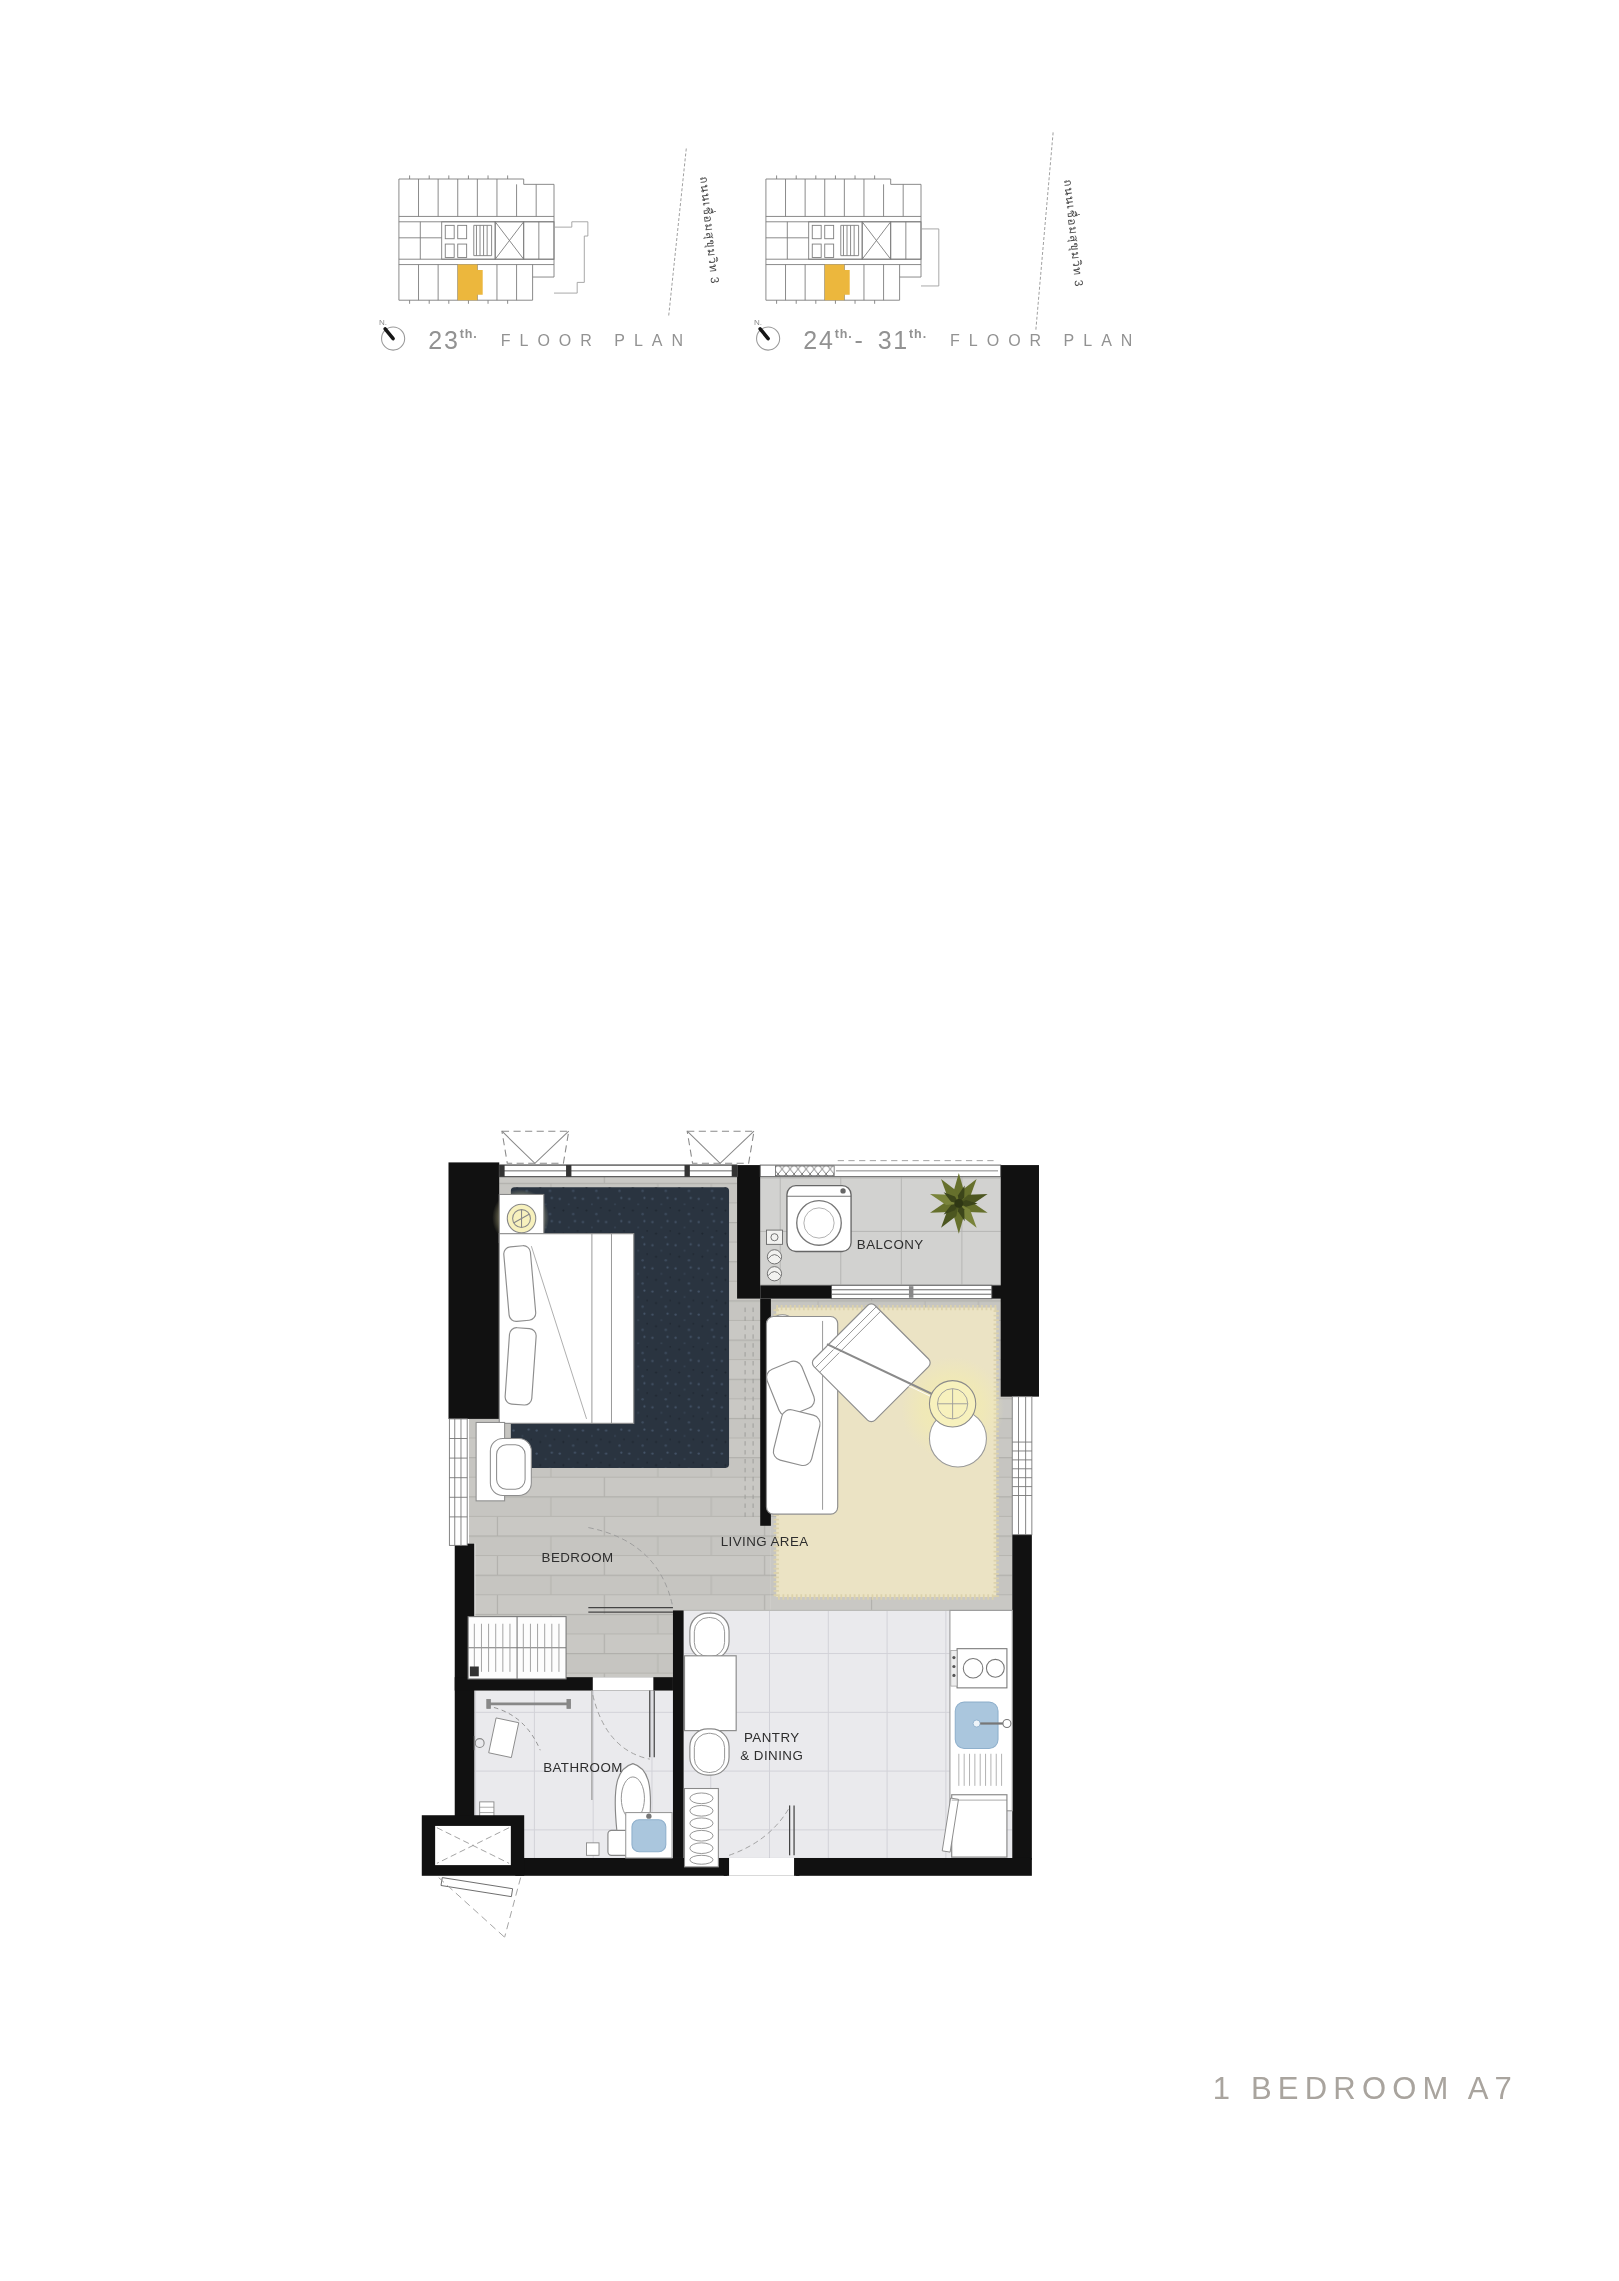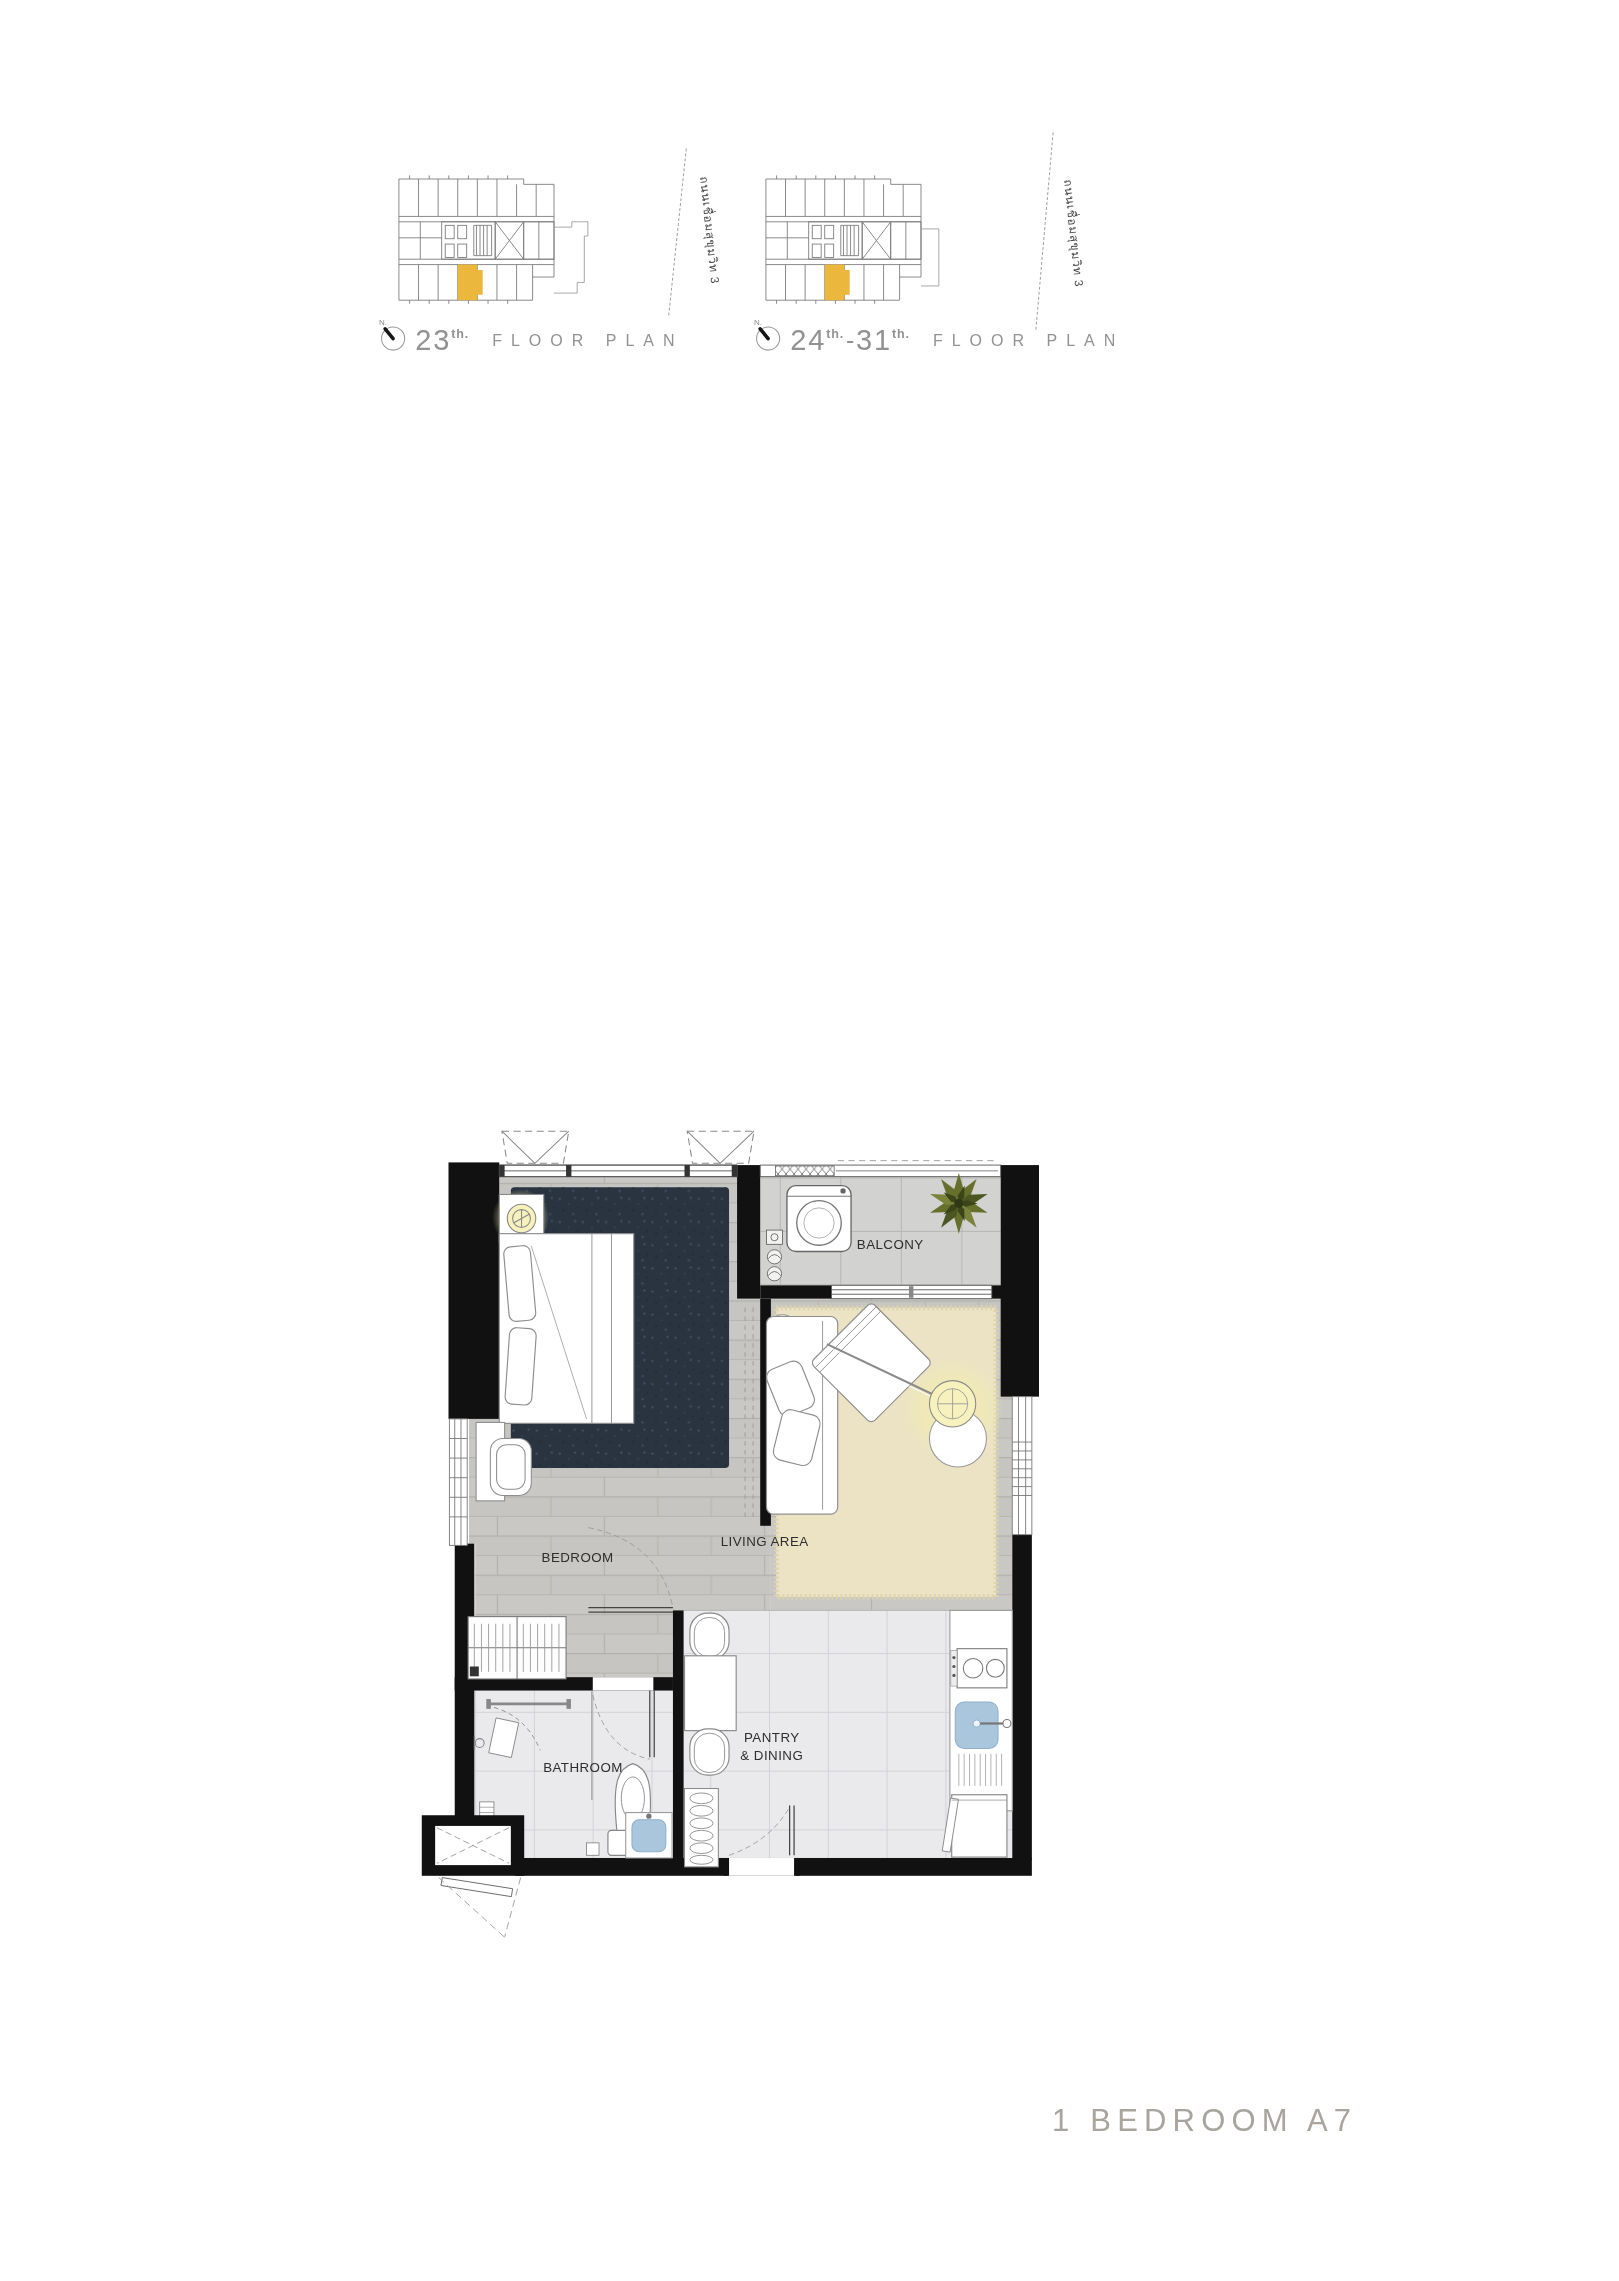--- a/index.html
+++ b/index.html
@@ -2,32 +2,32 @@
 <html style="font-size:14.3px"><head>
 <meta charset="utf-8">
 <style>
   html,body{margin:0;padding:0;background:#ffffff;}
   .page{position:relative;width:1619px;height:2281px;background:#fff;overflow:hidden;
         font-family:"Liberation Sans",sans-serif;}
   .abs{position:absolute;}
   
   .plan-title{position:absolute;display:flex;align-items:flex-end;color:#929292;
               font-weight:300;white-space:nowrap;}
-  .plan-title .num{font-size:29px;letter-spacing:1.8px;line-height:25px;}
+  .plan-title .num{font-size:25px;letter-spacing:1.8px;line-height:25px;margin-left:13px;}
   .plan-title .sup{font-size:12.5px;line-height:12.5px;position:relative;top:-12.5px;letter-spacing:0.9px;font-weight:bold;}
   .plan-title .dash{font-size:25px;line-height:25px;margin:0 1.8px;}
   .plan-title .rest{font-size:16px;letter-spacing:9px;margin-left:23px;line-height:25px;}
   .compass{margin-right:5.3px;}
   
   .road-line{position:absolute;width:0;border-left:1.8px dashed #a0a0a0;}
   .road-label{position:absolute;width:151px;height:14.3px;text-align:center;
               font-size:11.6px;letter-spacing:0.9px;color:#4a4a4a;transform:rotate(84deg);}
   
-  .unit-summary{position:absolute;left:1052px;top:2069px;width:466px;text-align:left;
-                color:#a9a49e;font-weight:300;margin-top:32px;}
+  .unit-summary{position:absolute;left:1052px;top:2069px;width:466px;text-align:right;
+                color:#a9a49e;font-weight:300;}
   .unit-summary .line1{font-size:31px;letter-spacing:6.2px;line-height:39px;}
   .unit-summary .line2{font-size:31px;letter-spacing:6.2px;line-height:39px;margin-top:11.6px;}
   svg text{font-family:"Liberation Sans",sans-serif;}
 </style>
 </head>
 <body>
 
 <div class="page">
 
   <svg width="0" height="0" style="position:absolute" aria-hidden="true">

